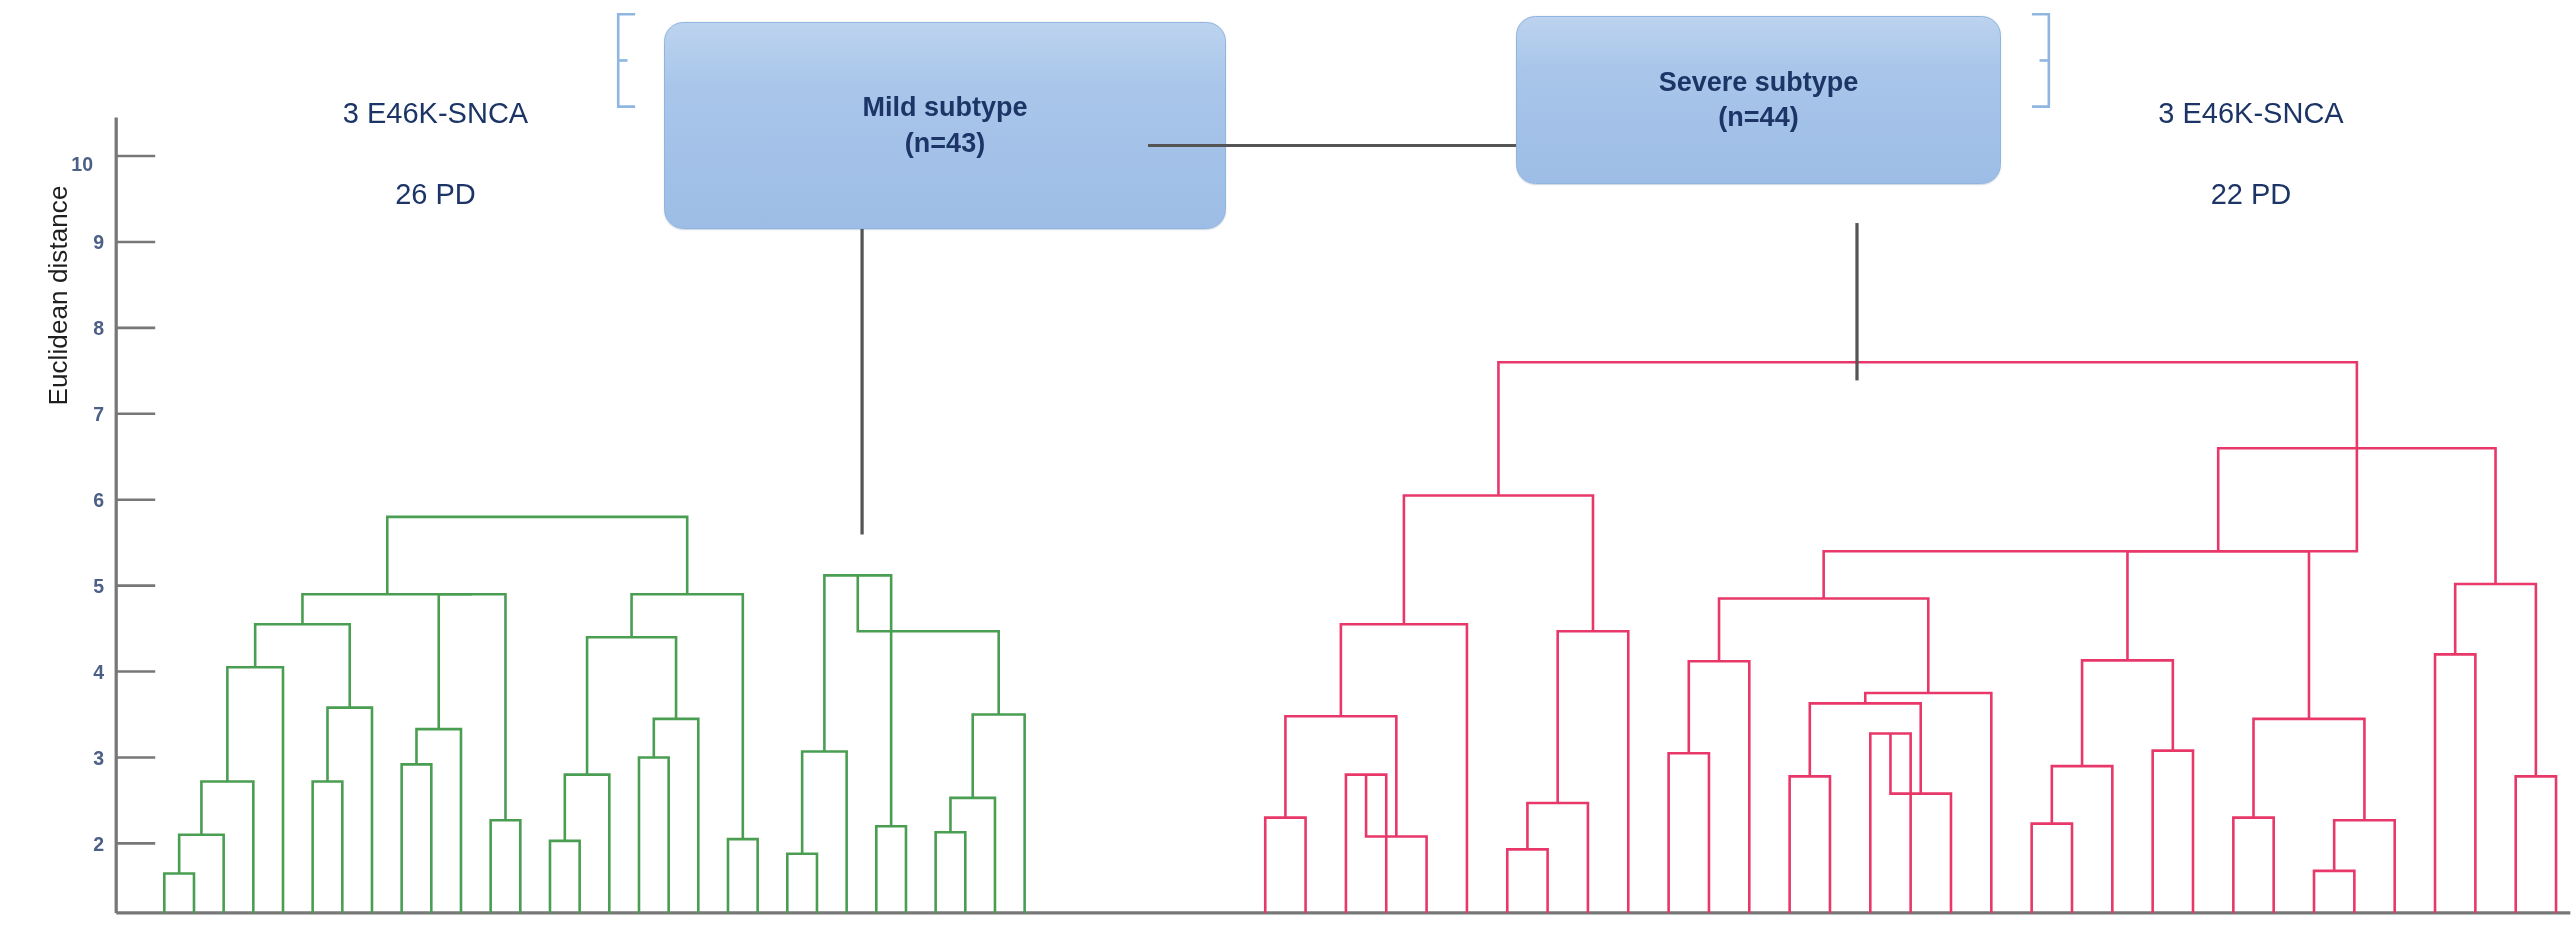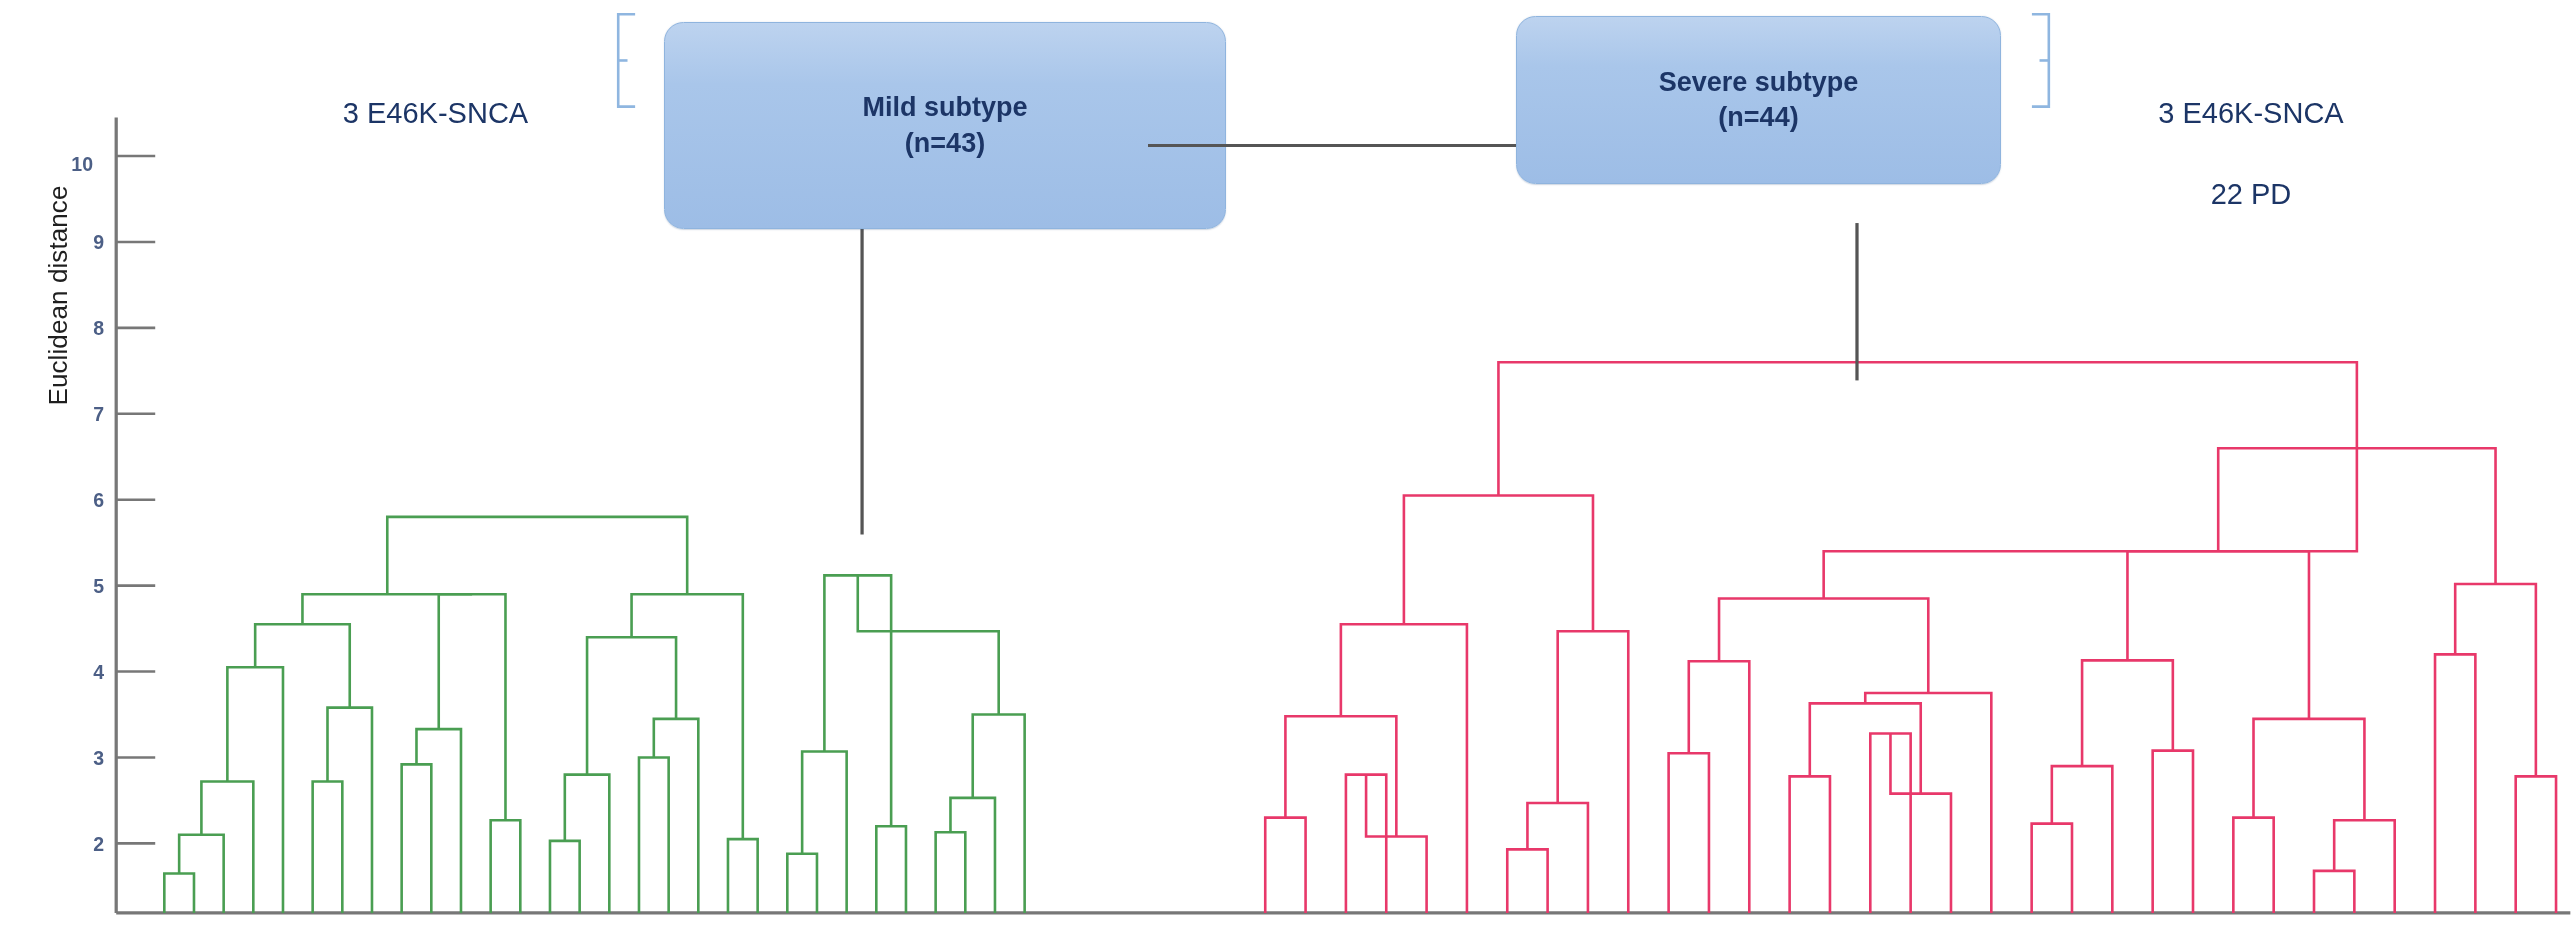--- a/index.html
+++ b/index.html
@@ -174,20 +174,21 @@
         <span>(n=43)</span>
       </div>
       <div class="subtype-box" style="left: 1516px; top: 16.3px; width: 485px; height: 168px;">
         <span>Severe subtype</span>
         <span>(n=44)</span>
       </div>
     </div>
   <div id="side-label-layer">
       <div class="side-label" style="left: 273px; top: 51px; width: 325px; color: rgb(28, 53, 102);">
         <span>3 E46K-SNCA</span>
+        <span>26 PD</span>
       </div>
       <div class="side-label" style="left: 2069px; top: 51px; width: 364px; color: rgb(28, 53, 102);">
         <span>3 E46K-SNCA</span>
         <span>22 PD</span>
       </div>
     </div>
   <div id="connector-layer">
       <div style="position: absolute; left: 1148px; top: 144px; width: 368px; height: 3.3px; background: rgb(85, 85, 85);"></div>
     </div>
 

